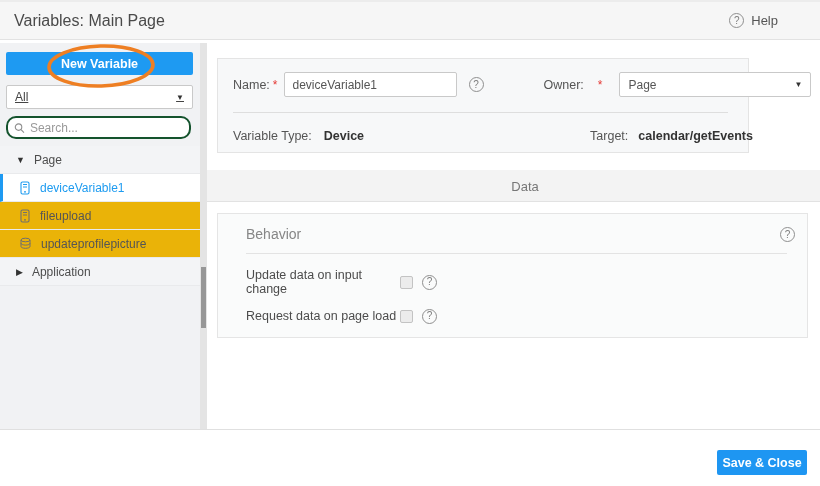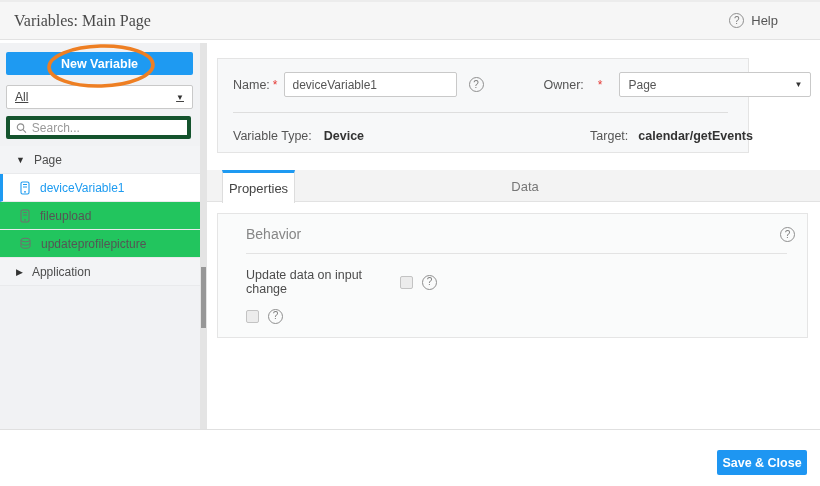--- a/index.html
+++ b/index.html
@@ -11,21 +11,21 @@
   }
   .stage { position:absolute; inset:0; width:820px; height:486px; }
 
   
   .header {
     position:absolute; left:0; top:0; width:820px; height:40px;
     background:#f6f6f6; border-top:2px solid #ececec; border-bottom:1px solid #e2e2e2;
     display:flex; align-items:center; justify-content:space-between;
     padding:0 42px 0 14px;
   }
-  .header .title { font-size:16px; color:#4a4a4a;font-family:Liberation Serif, serif; }
+  .header .title { font-size:16px; color:#4a4a4a; }
   .help-link { display:flex; align-items:center; gap:7px; cursor:pointer; color:#555; font-size:13px; }
 
   .qm {
     display:inline-flex; width:15px; height:15px; border-radius:50%;
     border:1px solid #8f8f8f; color:#7d7d7d; font-size:10px; line-height:1;
     align-items:center; justify-content:center; flex:0 0 auto; background:transparent;
   }
 
   
   .sidebar {
@@ -39,36 +39,36 @@
   }
   .filter-select {
     position:absolute; left:6px; top:42px; width:187px; height:24px;
     background:#fff; border:1px solid #c9c9c9; border-radius:2px;
     display:flex; align-items:center; justify-content:space-between;
     padding:4px 8px; color:#444; cursor:pointer;text-decoration:underline;
   }
   .caret { font-size:8px; color:#333; }
   .search-box {
     position:absolute; left:6px; top:73px; width:185px; height:23px;
-    background:#fff; border:4px solid #14532d; border-radius:2px;
+    background:#fff; border:2px solid #14532d; border-radius:10px;
     display:flex; align-items:center; padding:0 6px; gap:5px;
   }
   .search-box input {
     border:none; outline:none; width:100%; font-size:12px; color:#555;
     font-family:inherit; background:transparent;
   }
   .search-box input::placeholder { color:#9a9a9a; }
 
   .tree { position:absolute; left:0; top:103px; width:200px; }
   .tree-row {
     height:28px; border-bottom:1px solid #e9eaec; display:flex; align-items:center;
     cursor:pointer; padding-left:16px; gap:9px; background:#f3f4f6; color:#4d4d4d;
   }
   .tree-row .caret { font-size:9px; }
-  .tree-row.item { padding-left:19px; background:#22c55e; color:#555; }
+  .tree-row.item { padding-left:19px; background:#eab308; color:#555; }
   .tree-row.selected {
     background:#fff; border-left:3px solid #1e9af2; padding-left:16px;
     color:#1d9bf0;
   }
   .tree-row.selected .vicon { stroke:#1d9bf0; }
   .vicon { stroke:#6f6f6f; fill:none; flex:0 0 auto; }
 
   .scrollbar {
     position:absolute; left:200px; top:43px; width:7px; height:386px; background:#e4e4e4;
   }
@@ -247,36 +247,36 @@
         <span class="fld-label">Variable Type:</span>
         <span class="ro-value">Device</span>
         <div class="target-group">
           <span class="fld-label">Target:</span>
           <span class="ro-value">calendar/getEvents</span>
         </div>
       </div>
     </div>
 
     <div class="tabbar">
-      <div class="tab active">Properties</div>
       <div class="tab t-data">Data</div>
     </div>
 
     <div class="behavior-panel">
       <div class="bp-head">
         <span class="bp-title">Behavior</span>
         <span class="qm">?</span>
       </div>
       <div class="bp-divider"></div>
       <div class="bp-row r1">
         <span class="bp-label">Update data on input change</span>
         <span class="checkbox"></span>
         <span class="qm">?</span>
       </div>
       <div class="bp-row r2">
+        <span class="bp-label">Request data on page load</span>
         <span class="checkbox"></span>
         <span class="qm">?</span>
       </div>
     </div>
   </div>
 
   <div class="footer">
     <button class="fbtn saveclose">Save &amp; Close</button>
   </div>
 

